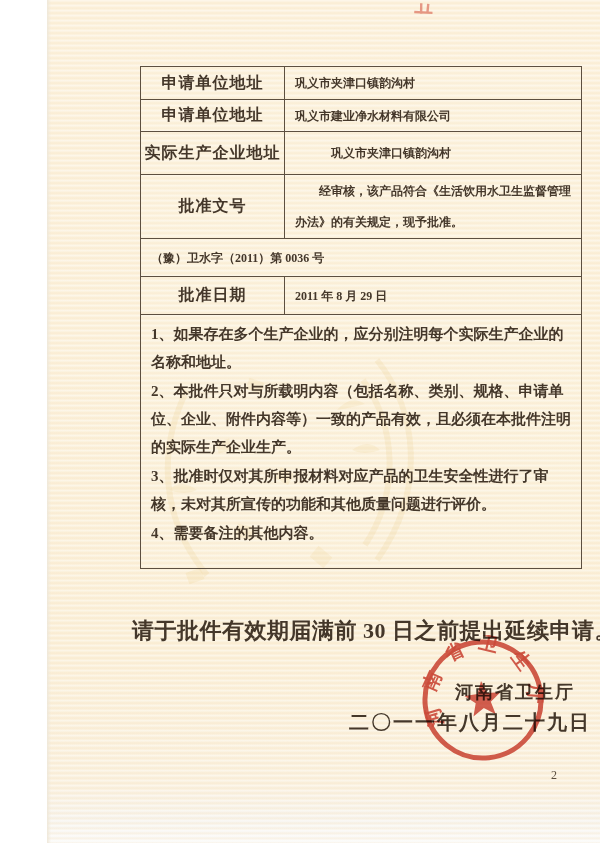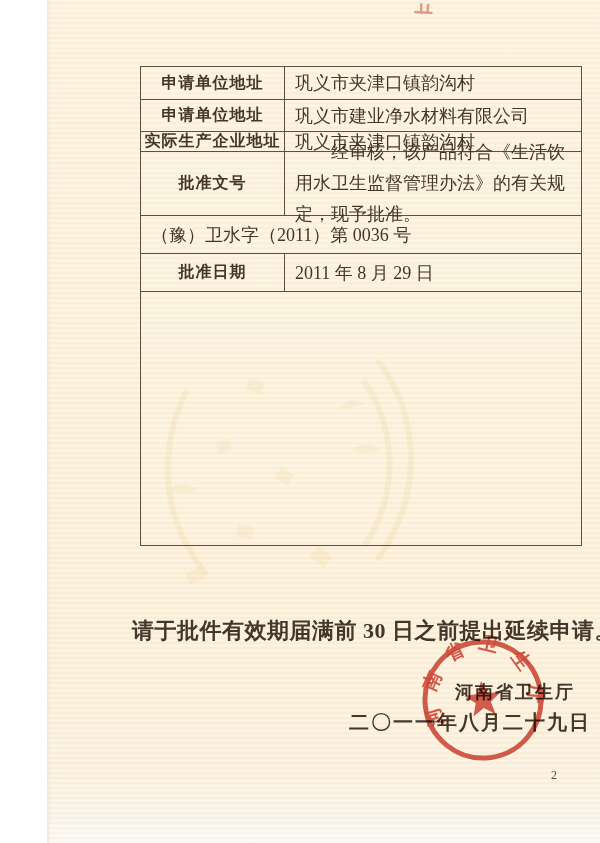--- a/index.html
+++ b/index.html
@@ -32,23 +32,23 @@
   .trow{display:flex;box-sizing:border-box;border-bottom:1px solid #5c4f40;}
   .trow:last-child{border-bottom:none;}
   .tlabel{
     width:144px;flex:0 0 144px;box-sizing:border-box;
     border-right:1px solid #5c4f40;
     display:flex;align-items:center;justify-content:center;
     font-size:16px;font-weight:600;letter-spacing:1px;text-align:center;
   }
   .tvalue{
     flex:1;box-sizing:border-box;display:flex;align-items:center;
-    font-size:18px;font-weight:400;padding:2px 8px 2px 10px;line-height:24px;
+    font-size:12px;font-weight:700;padding:2px 8px 2px 10px;line-height:24px;
   }
-  .r1{height:33px;} .r2{height:32px;} .r3{height:20px;}
+  .r1{height:33px;} .r2{height:32px;} .r3{height:43px;gap:36px;}
   .r4{height:64px;} .r5{height:38px;} .r6{height:38px;} .r7{height:52px;}
   .r8{height:253px;}
   .r4 .tvalue{line-height:31px;}
   .r4 .tvalue > div{text-indent:2em;}
   .r8 .tlabel{align-items:flex-start;padding-top:8px;letter-spacing:10px;}
   .r8 .tvalue{align-items:flex-start;display:block;padding-top:5px;font-size:15px;line-height:28px;font-weight:600;}
   .r8 .tvalue p{margin:0 0 1px 0;}
 
   .renewal{position:absolute;left:85px;top:616px;font-size:22px;font-weight:600;letter-spacing:.5px;}
   .issuer{position:absolute;right:72px;top:680px;font-size:18px;font-weight:600;letter-spacing:2px;}
@@ -124,20 +124,26 @@
       <div class="tvalue">（豫）卫水字（2011）第 0036 号</div>
     </div>
 
     <div class="trow r6">
       <div class="tlabel">批准日期</div>
       <div class="tvalue">2011 年 8 月 29 日</div>
     </div>
 
 
     <div class="trow r8">
+      <div class="tvalue">
+        <p>1、如果存在多个生产企业的，应分别注明每个实际生产企业的名称和地址。</p>
+        <p>2、本批件只对与所载明内容（包括名称、类别、规格、申请单位、企业、附件内容等）一致的产品有效，且必须在本批件注明的实际生产企业生产。</p>
+        <p>3、批准时仅对其所申报材料对应产品的卫生安全性进行了审核，未对其所宣传的功能和其他质量问题进行评价。</p>
+        <p>4、需要备注的其他内容。</p>
+      </div>
     </div>
 
   </div>
 
   <div class="renewal">请于批件有效期届满前 30 日之前提出延续申请。</div>
   <div class="issuer">河南省卫生厅</div>
   <div class="sign-date">二〇一一年八月二十九日</div>
   <div class="page-num">2</div>
 
   <svg class="seal" viewBox="0 0 128 128">

